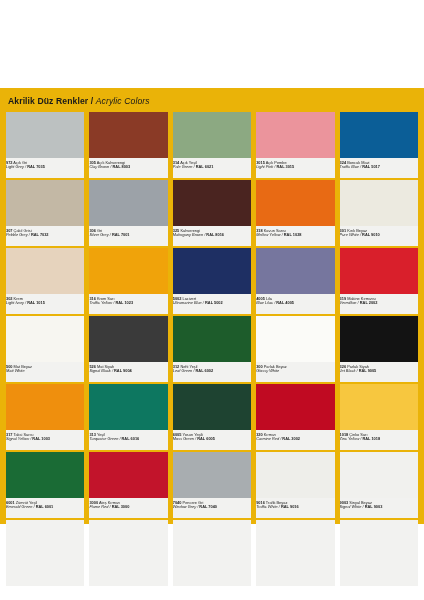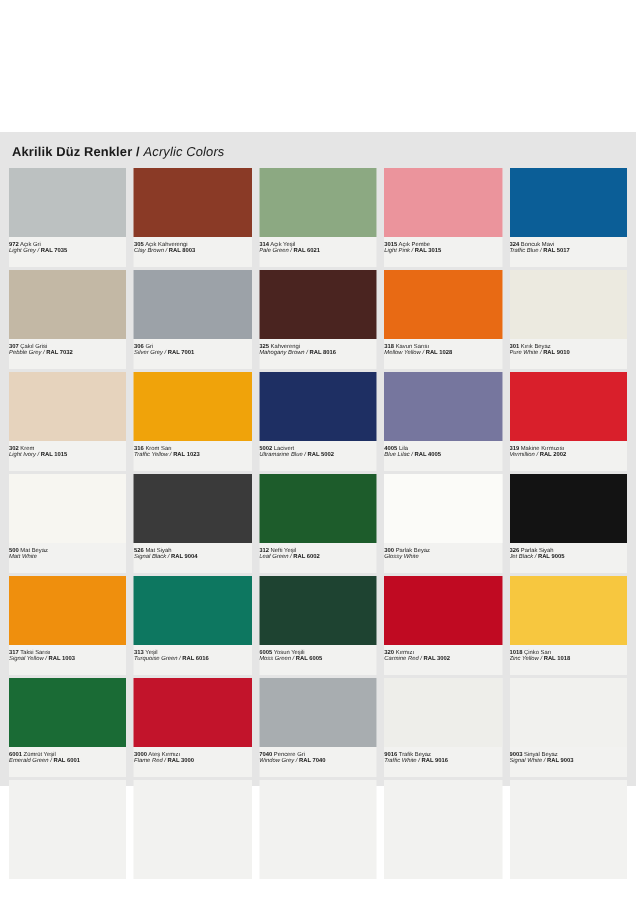--- a/index.html
+++ b/index.html
@@ -18,21 +18,21 @@
     width: 424px;
     height: 600px;
     background: #ffffff;
   }
   #card {
     position: absolute;
     left: 0;
     top: 88px;
     width: 424px;
     height: 436px;
-    background: #e5e5e5;
+    background: #eab308;
     box-sizing: border-box;
     padding: 8px 6px 4px 6px;
   }
   #chart-title {
     font-size: 8.6px;
     font-weight: bold;
     color: #1a1a1a;
     letter-spacing: 0.1px;
     margin: 0 0 6px 2px;
     white-space: nowrap;

